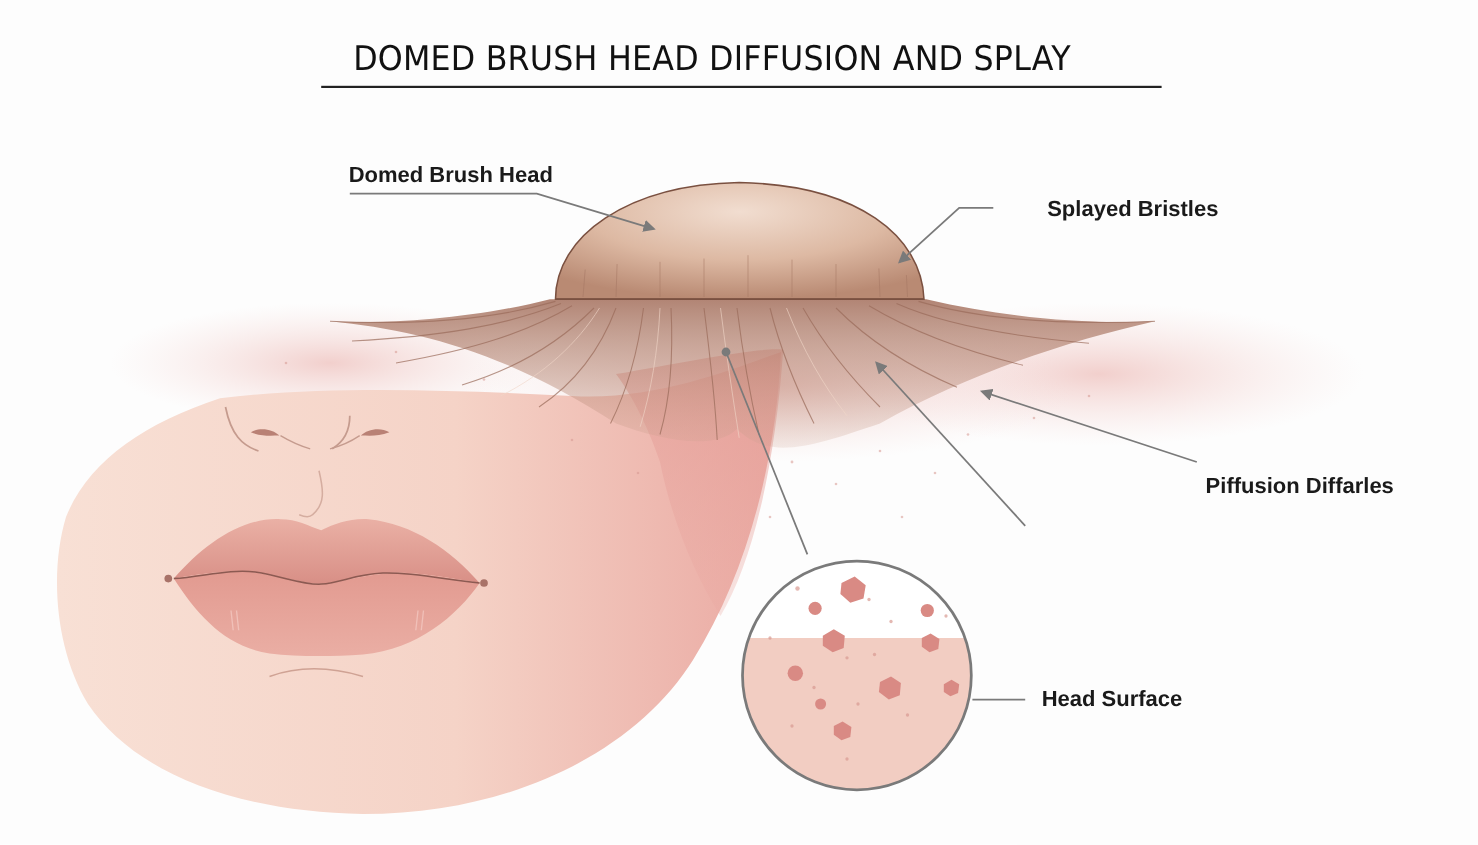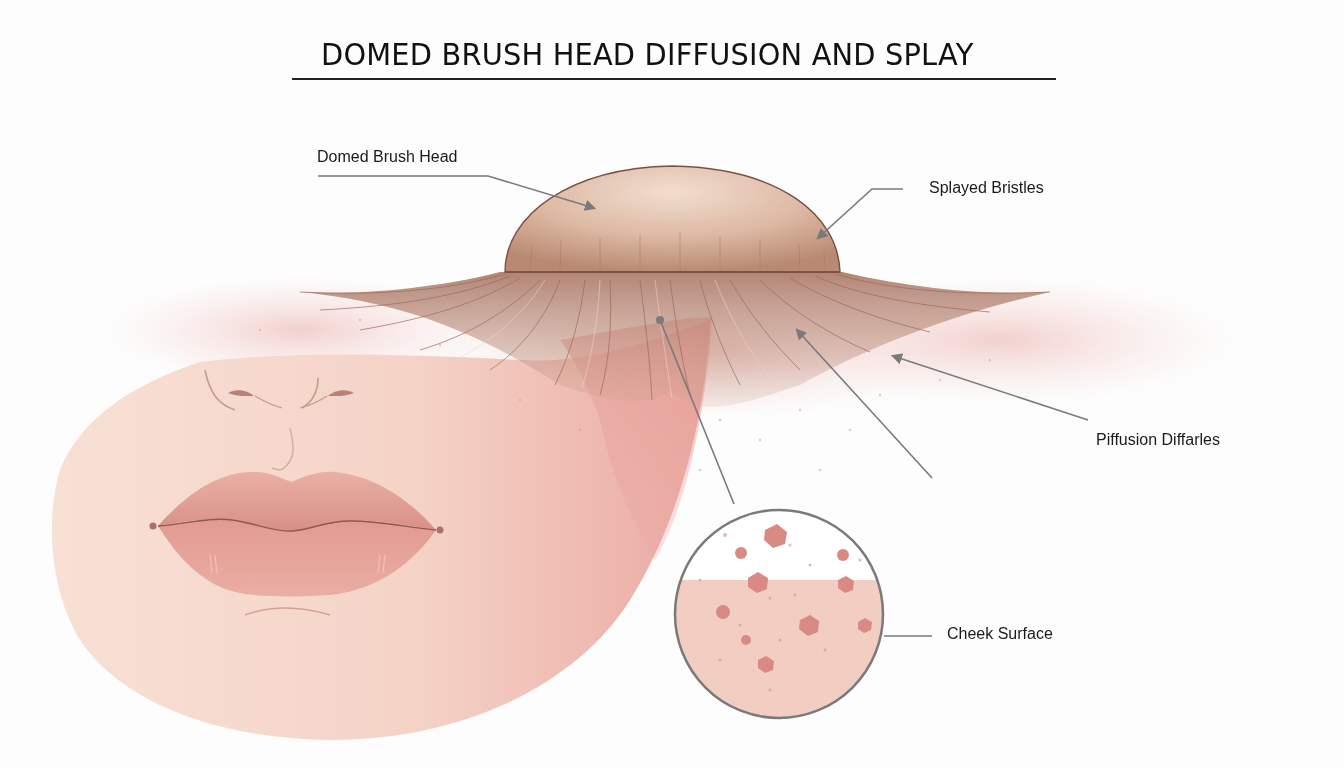--- a/index.html
+++ b/index.html
@@ -1,23 +1,23 @@
 <!DOCTYPE html>
 <html><head>
 <meta charset="utf-8">
 <style>
   html, body { margin: 0; padding: 0; background: #ffffff; }
   body { width: 1344px; height: 768px; overflow: hidden; position: relative; font-family: "Liberation Sans", sans-serif; }
   .stage { position: absolute; left: 0; top: 0; width: 1344px; height: 768px; background: #fdfdfd; }
   svg.art { position: absolute; left: 0; top: 0; }
   .title { position: absolute; left: 292px; top: 36px; width: 764px; text-align: center; font-family: "DejaVu Sans", sans-serif; font-size: 31px; letter-spacing: 0.2px; color: #111; white-space: nowrap; font-weight: 400; transform: scaleX(0.93); transform-origin: left top; }
   .title-rule { position: absolute; left: 292px; top: 78px; width: 764px; height: 2px; background: #222; }
-  .label { position: absolute; font-size: 16px; color: #1a1a1a; white-space: nowrap; line-height: 1; }
+  .label { position: absolute; font-size: 20px; color: #1a1a1a; white-space: nowrap; line-height: 1; font-weight: bold; }
   .lbl-dome { left: 317px; top: 149px; }
-  .lbl-splay { left: 929px; top: 180px; }
+  .lbl-splay { left: 952px; top: 180px; }
   .lbl-diff { left: 1096px; top: 432px; }
   .lbl-powder { left: 940px; top: 466px; line-height: 34px; }
   .lbl-cheek { left: 947px; top: 626px; }
 </style>
 </head>
 <body>
 
 <div class="stage">
 
   <svg class="art" width="1344" height="768" viewBox="0 0 1344 768">
@@ -193,15 +193,15 @@
   </svg>
 
   <div class="title">DOMED BRUSH HEAD DIFFUSION AND SPLAY</div>
   <div class="title-rule"></div>
 
   <div class="label lbl-dome">Domed Brush Head</div>
   <div class="label lbl-splay">Splayed Bristles</div>
   <div class="label lbl-diff">Piffusion Diffarles</div>
   <div class="label lbl-powder">
   </div>
-  <div class="label lbl-cheek">Cheek Surface</div>
+  <div class="label lbl-cheek">Head Surface</div>
 
 </div>
 
 </body></html>

